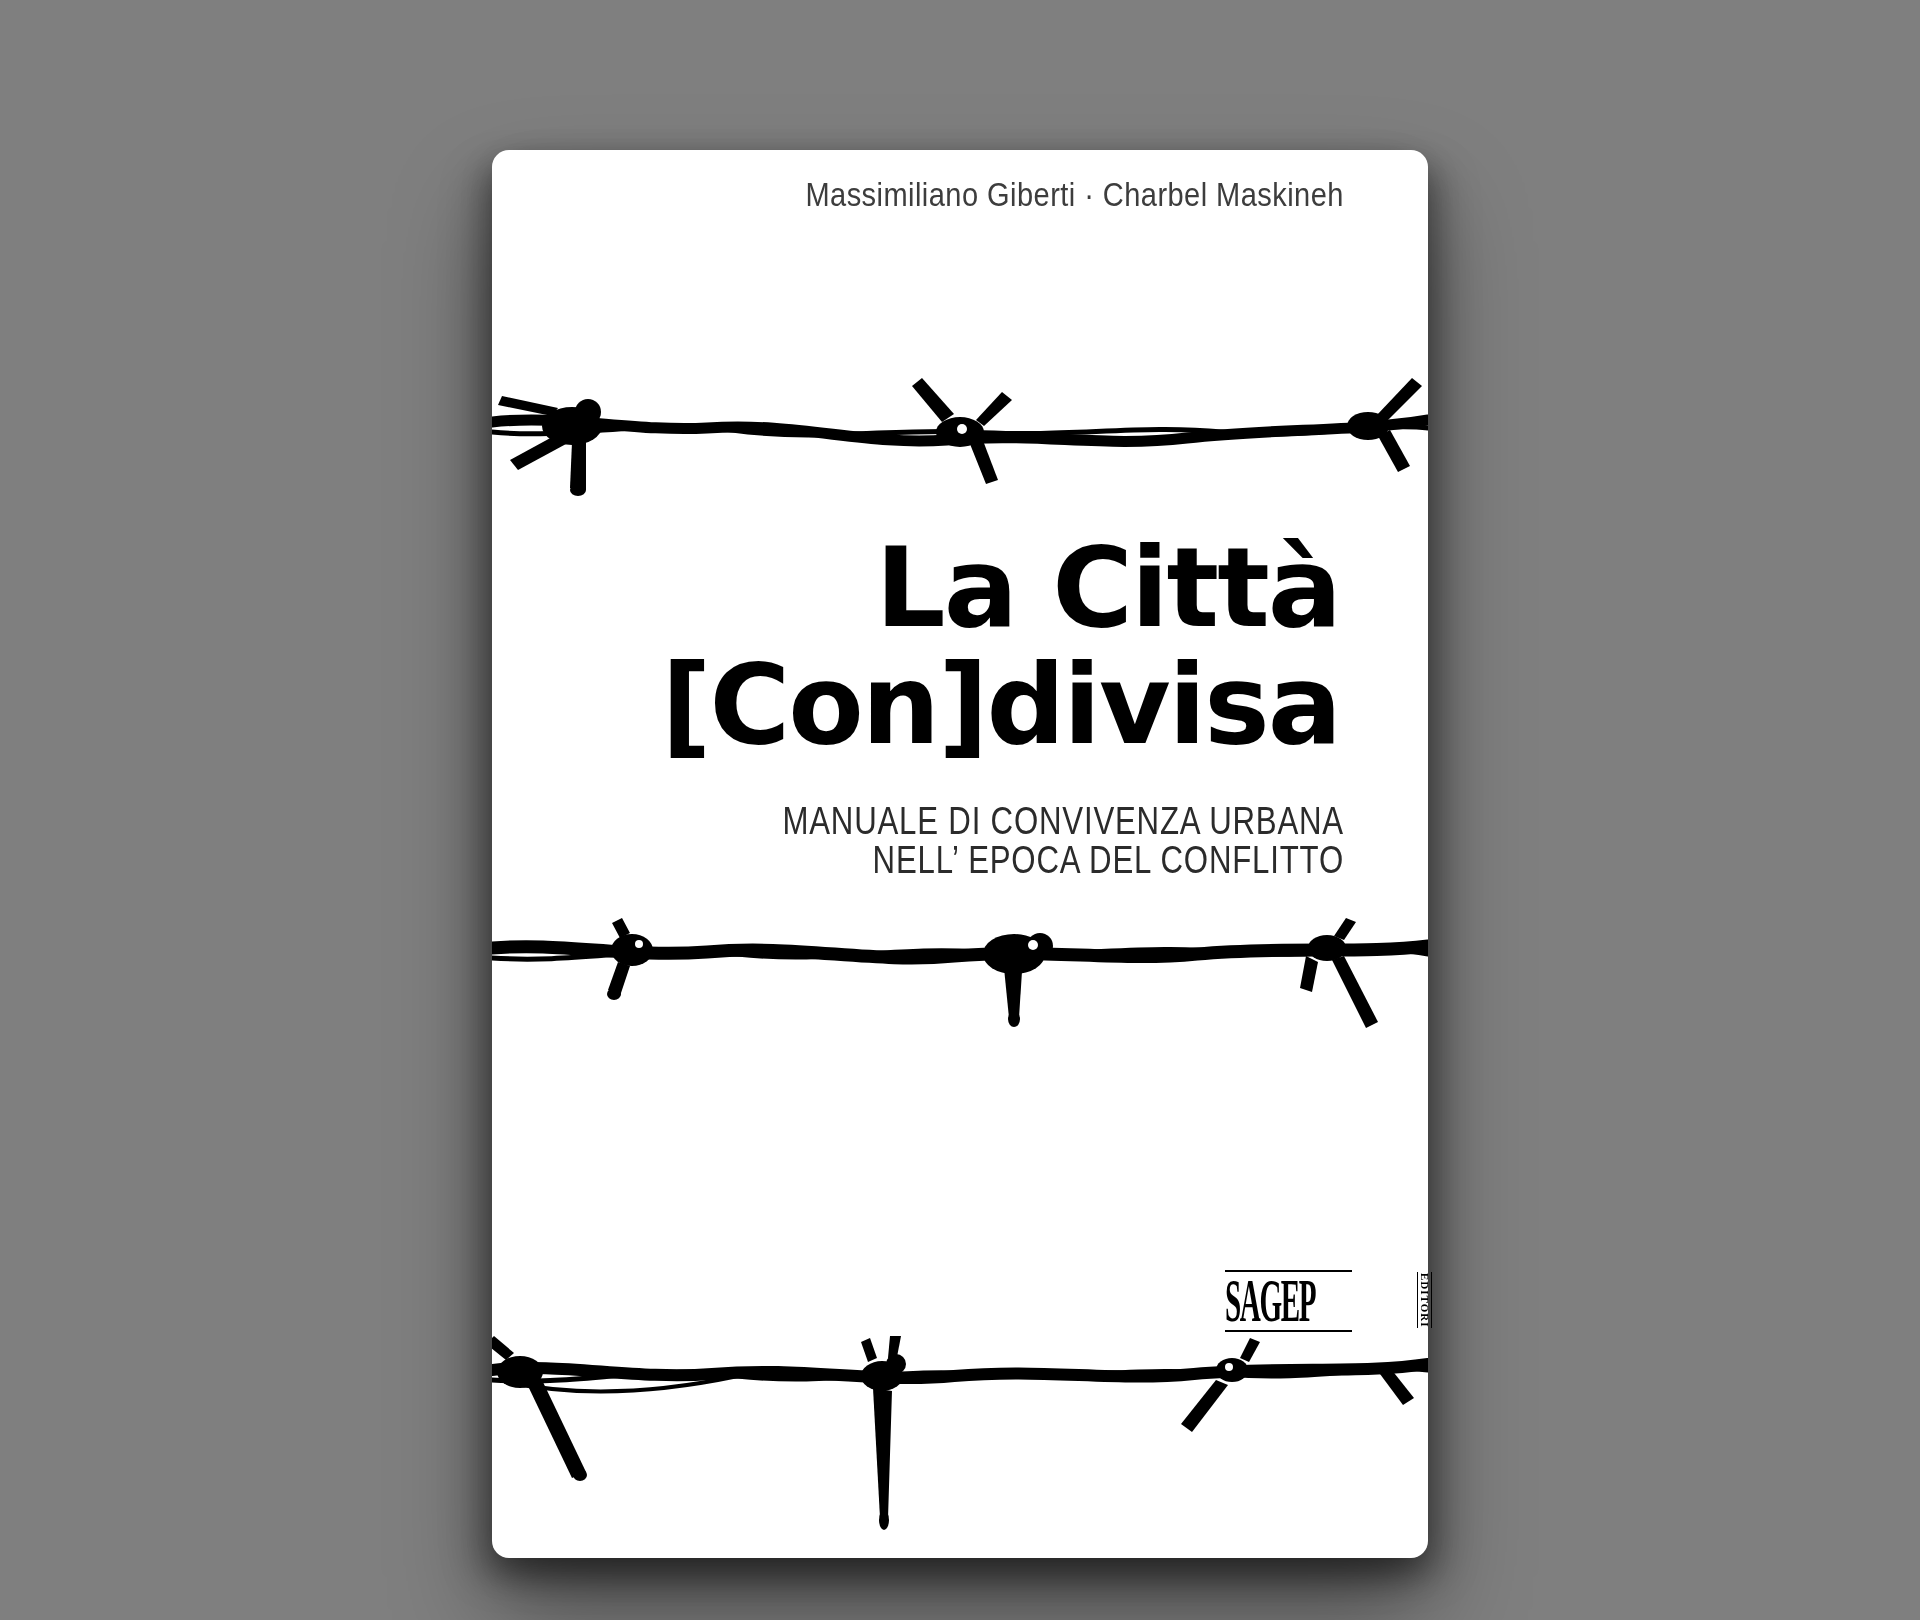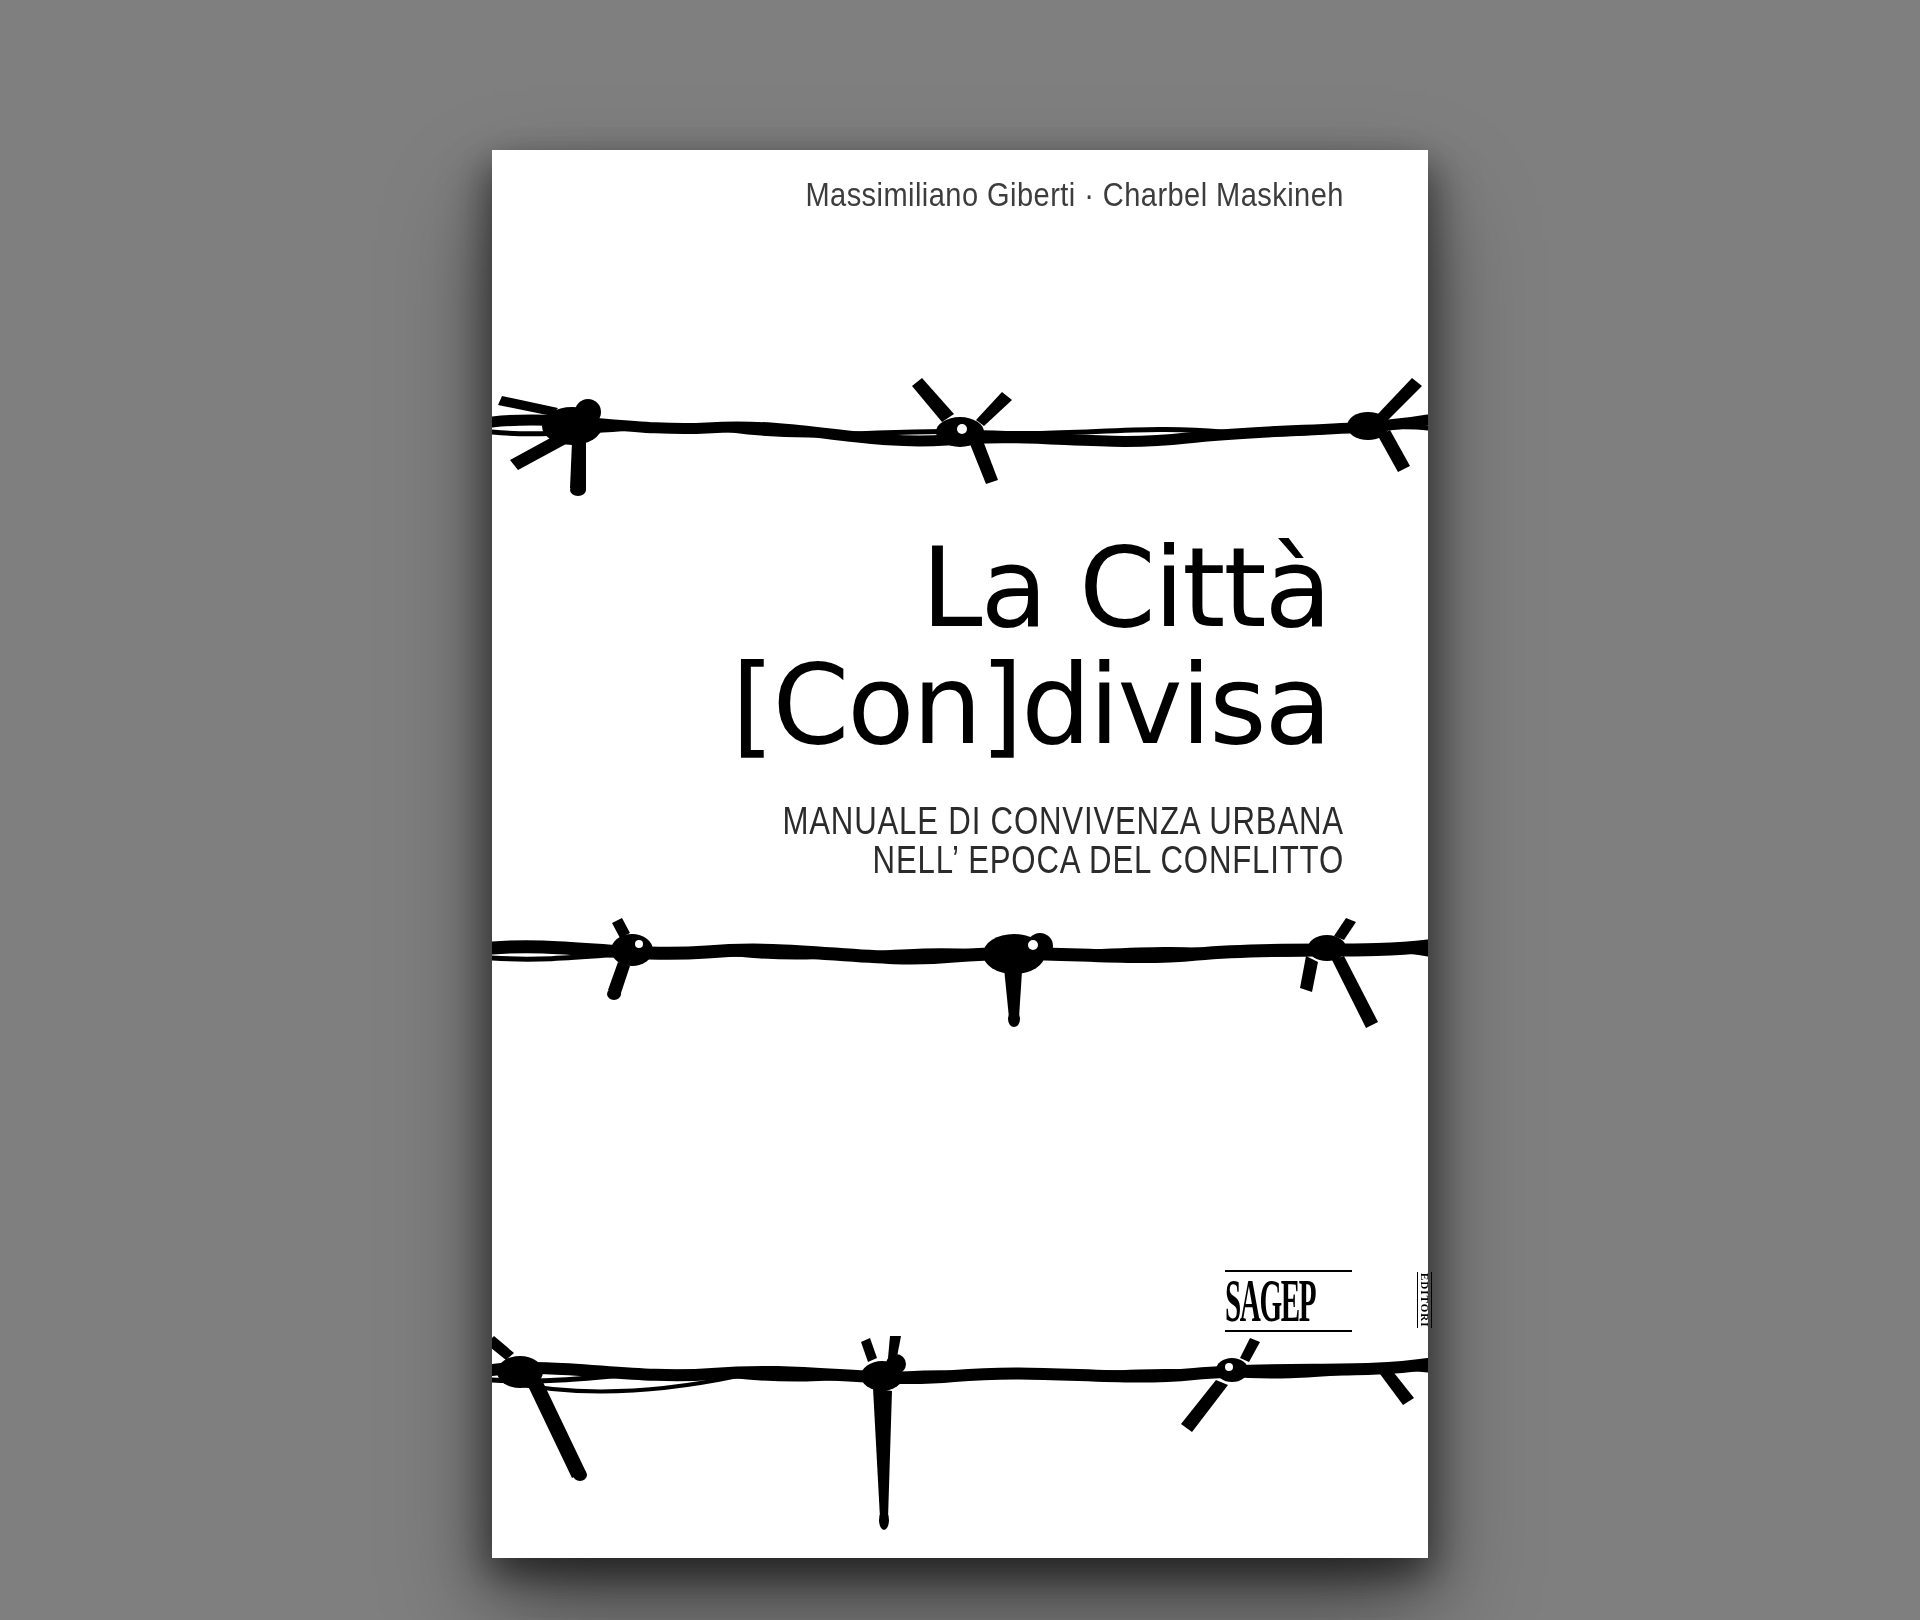--- a/index.html
+++ b/index.html
@@ -21,40 +21,41 @@
     left: 492px;
     top: 150px;
     width: 936px;
     height: 1408px;
     background: #ffffff;
     box-shadow:
       0 55px 100px rgba(0,0,0,0.40),
       0 14px 30px rgba(0,0,0,0.28),
       -16px 18px 38px rgba(0,0,0,0.22),
       16px 18px 38px rgba(0,0,0,0.22);
+    border-radius: 17px;
   }
   .author-line {
     position: absolute;
     top: 26px;
     right: 84px;
     font-size: 33px;
     font-weight: 400;
     color: #3d3d3d;
     letter-spacing: 0.5px;
     white-space: nowrap;
     transform: scaleX(0.88);
     transform-origin: right center;
   }
   .title-block {
     position: absolute;
     top: 380px;
-    right: 98px;
+    right: 88px;
     text-align: right;
     font-family: "DejaVu Sans", sans-serif;
-    font-weight: normal;
+    font-weight: bold;
     font-size: 110px;
     line-height: 117px;
     letter-spacing: -2px;
     color: #000000;
     white-space: nowrap;
   }
   .subtitle-block {
     position: absolute;
     top: 651px;
     right: 84px;

